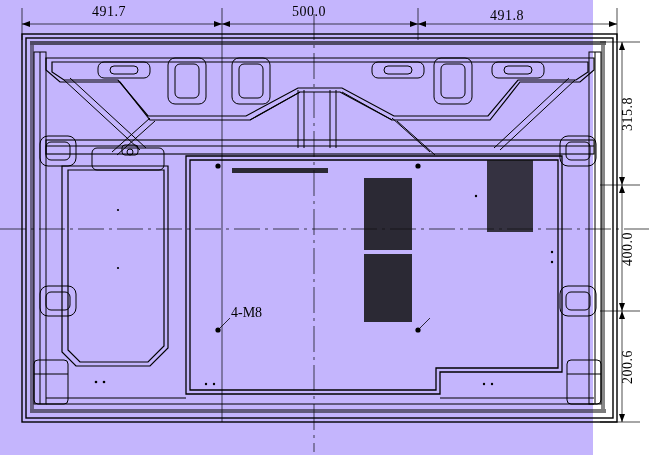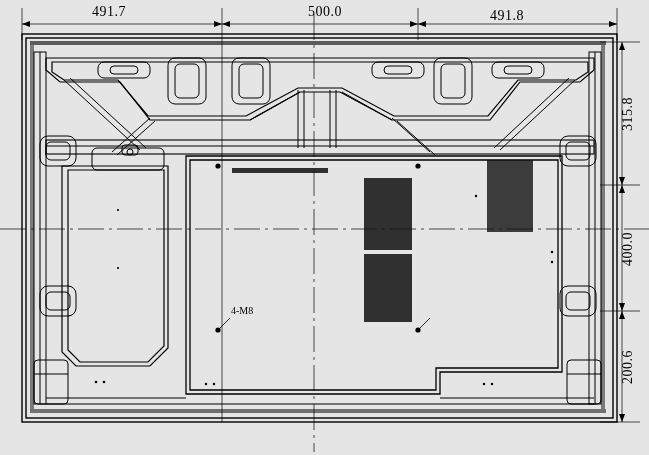--- a/index.html
+++ b/index.html
@@ -8,39 +8,39 @@
     background: #ffffff;
   }
   body {
     width: 649px;
     height: 455px;
     font-family: "Liberation Sans", sans-serif;
     overflow: hidden;
   }
   #root {
     position: relative;
-    width: 649px;
+    width: 593px;
     height: 455px;
-    background: #e5e5e5;
+    background: #c4b5fd;
   }
   .dim-label {
     position: absolute;
     font-family: "Liberation Serif", serif;
     font-size: 14px;
     color: #000000;
     letter-spacing: 0.5px;
     white-space: nowrap;
   }
   .dim-label.vert {
     transform-origin: 50% 50%;
   }
   .callout-label {
     position: absolute;
     font-family: "Liberation Serif", serif;
-    font-size: 10px;
+    font-size: 14px;
     color: #000000;
     white-space: nowrap;
   }
   svg {
     position: absolute;
     top: 0;
     left: 0;
   }
 </style>
 </head>
@@ -245,21 +245,21 @@
       <g stroke-width="1.1">
         <line x1="46" y1="404" x2="594" y2="404"></line>
         <line x1="46" y1="398" x2="186" y2="398"></line>
         <line x1="440" y1="398" x2="594" y2="398"></line>
       </g>
 
     </g>
   </svg>
 
   <div class="dim-label" style="left:92px; top:4px;">491.7</div>
-  <div class="dim-label" style="left:292px; top:4px;margin-left:16px;">500.0</div>
+  <div class="dim-label" style="left:292px; top:4px;">500.0</div>
   <div class="dim-label" style="left:490px; top:8px;">491.8</div>
 
   <div class="dim-label vert" style="left:600px; top:106px; width:56px; text-align:center; transform:rotate(-90deg);">315.8</div>
   <div class="dim-label vert" style="left:600px; top:241px; width:56px; text-align:center; transform:rotate(-90deg);">400.0</div>
   <div class="dim-label vert" style="left:600px; top:359px; width:56px; text-align:center; transform:rotate(-90deg);">200.6</div>
 
   <div class="callout-label" style="left:231px; top:305px;">4-M8</div>
 
 </div>
 

